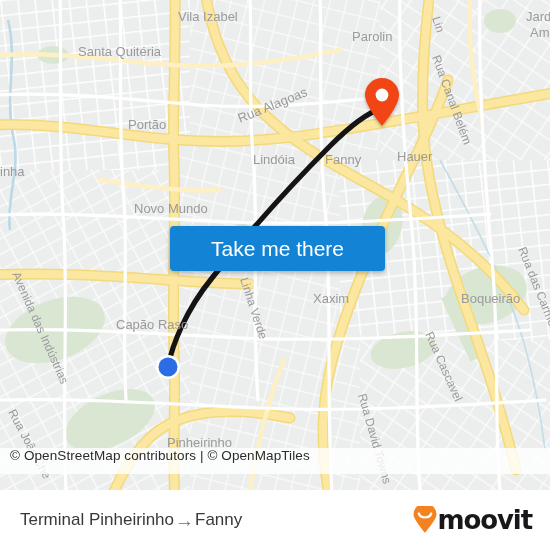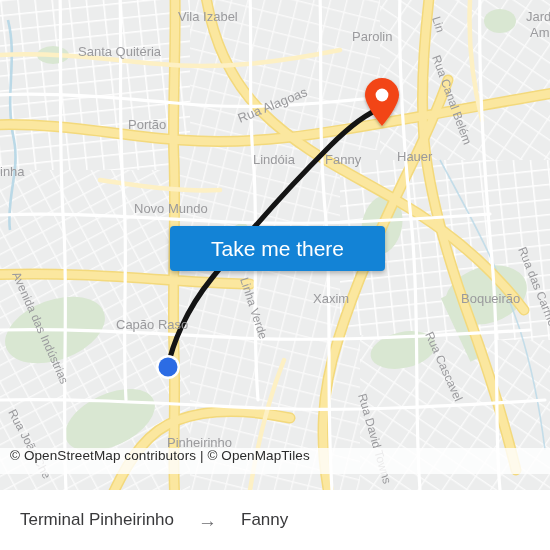--- a/index.html
+++ b/index.html
@@ -40,21 +40,21 @@
     padding:0;
   }
 
   
   .footer{
     position:absolute;left:0;top:490px;width:550px;height:60px;
     background:#ffffff;
     display:flex;align-items:center;justify-content:space-between;
     box-sizing:border-box;padding:0 18px 0 20px;
   }
-  .trip{display:flex;align-items:center;gap:23px;}
+  .trip{display:flex;align-items:center;gap:0;}
   .trip .place{
     font-size:17px;color:#39393b;
     font-family:"Liberation Sans","DejaVu Sans",sans-serif;
   }
   .trip .arrow{font-size:19px;color:#6d6d70;line-height:1;padding:0 1px;}
   .brand{display:flex;align-items:center;gap:0px;}
   .brand .word{
     font-size:26px;font-weight:bold;color:#18181a;letter-spacing:-1.1px;
     font-family:"DejaVu Sans","Liberation Sans",sans-serif;
     margin-left:-1px;
@@ -211,15 +211,22 @@
   </div>
 
   <button class="cta">Take me there</button>
 
   <div class="footer">
     <div class="trip">
       <span class="place">Terminal Pinheirinho</span>
       <span class="arrow">→</span>
       <span class="place">Fanny</span>
     </div>
+    <div class="brand">
+      <svg width="26" height="28" viewBox="0 0 26 28">
+        <path d="M13 27 C13 27, 1.5 13.5, 1.5 8.6 A11.5 11.5 0 1 1 24.5 8.6 C24.5 13.5, 13 27, 13 27 Z" fill="#f58220"></path>
+        <path d="M6.8 7.6 C8.6 12.6, 17.4 12.6, 19.2 7.6" stroke="#ffffff" stroke-width="2.4" fill="none" stroke-linecap="round"></path>
+      </svg>
+      <span class="word">moovit</span>
+    </div>
   </div>
 
 </div>
 
 </body></html>

